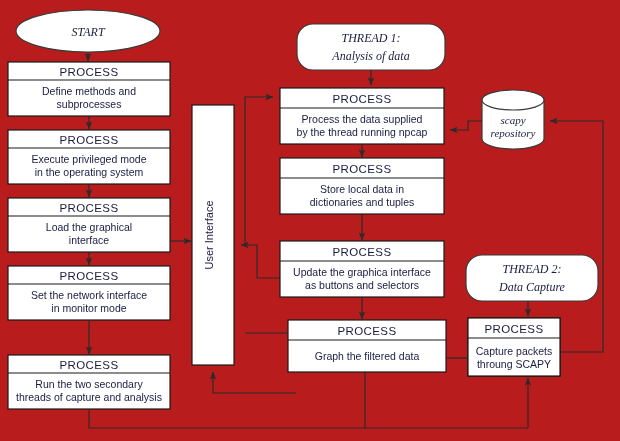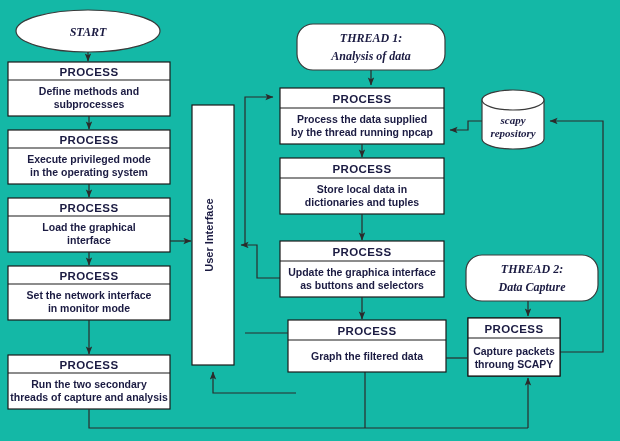--- a/index.html
+++ b/index.html
@@ -1,17 +1,17 @@
 <!DOCTYPE html>
 <html><head>
 <meta charset="utf-8">
 <style>
   html,body{margin:0;padding:0;background:#ffffff;}
   body{font-family:"Liberation Sans", sans-serif;}
-  #canvas{position:relative;width:620px;height:441px;background:#14b8a6;overflow:hidden;font-weight:bold;}
+  #canvas{position:relative;width:620px;height:441px;background:#b91c1c;overflow:hidden;}
   svg#diagram{position:absolute;left:0;top:0;width:620px;height:441px;}
   .node-box{fill:#ffffff;stroke:#1a1a1a;stroke-width:1.2;}
   .node-div{stroke:#1a1a1a;stroke-width:1.1;}
   .term-box{fill:#ffffff;stroke:#3a3a3a;stroke-width:1.2;}
   .conn{fill:none;stroke:#2b2b2b;stroke-width:1.2;}
   .cyl{fill:#ffffff;stroke:#3a3a3a;stroke-width:1.2;}
   text{fill:#1b1b42;}
   .t-head{font-family:"Liberation Sans", sans-serif;font-size:11.5px;fill:#1b1b42;letter-spacing:.4px;}
   .t-body{font-family:"Liberation Sans", sans-serif;font-size:10.5px;fill:#1b1b42;}
   .t-term{font-family:"Liberation Serif", serif;font-style:italic;font-size:12px;fill:#1b1b42;}

